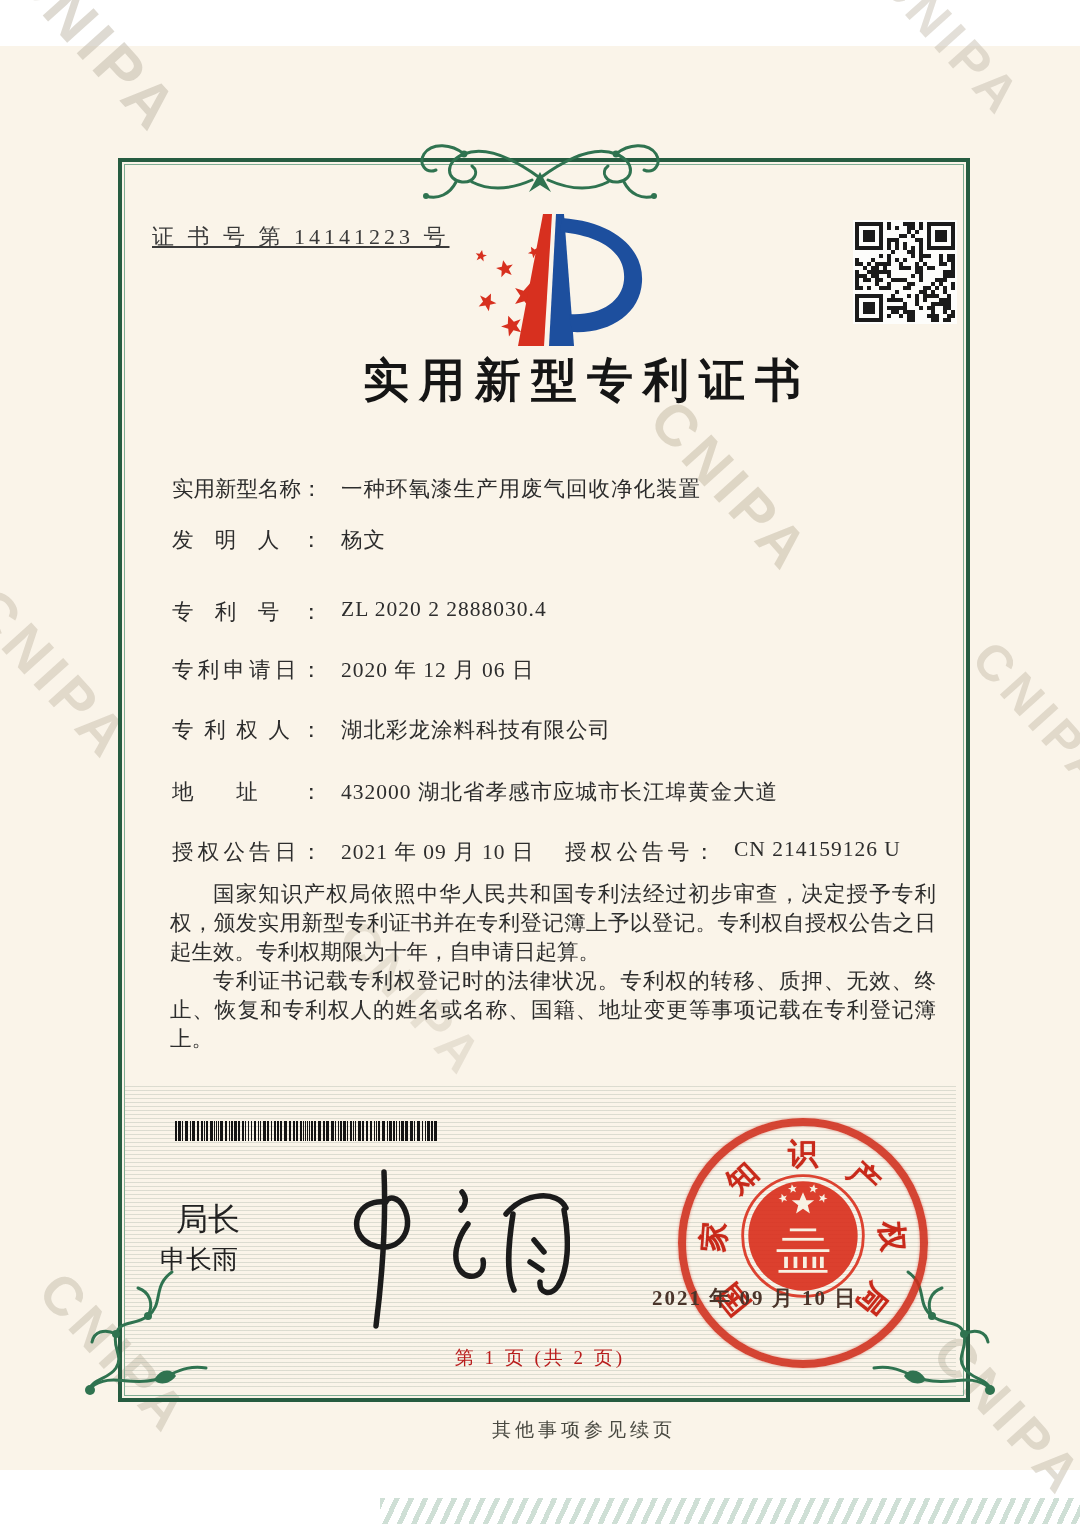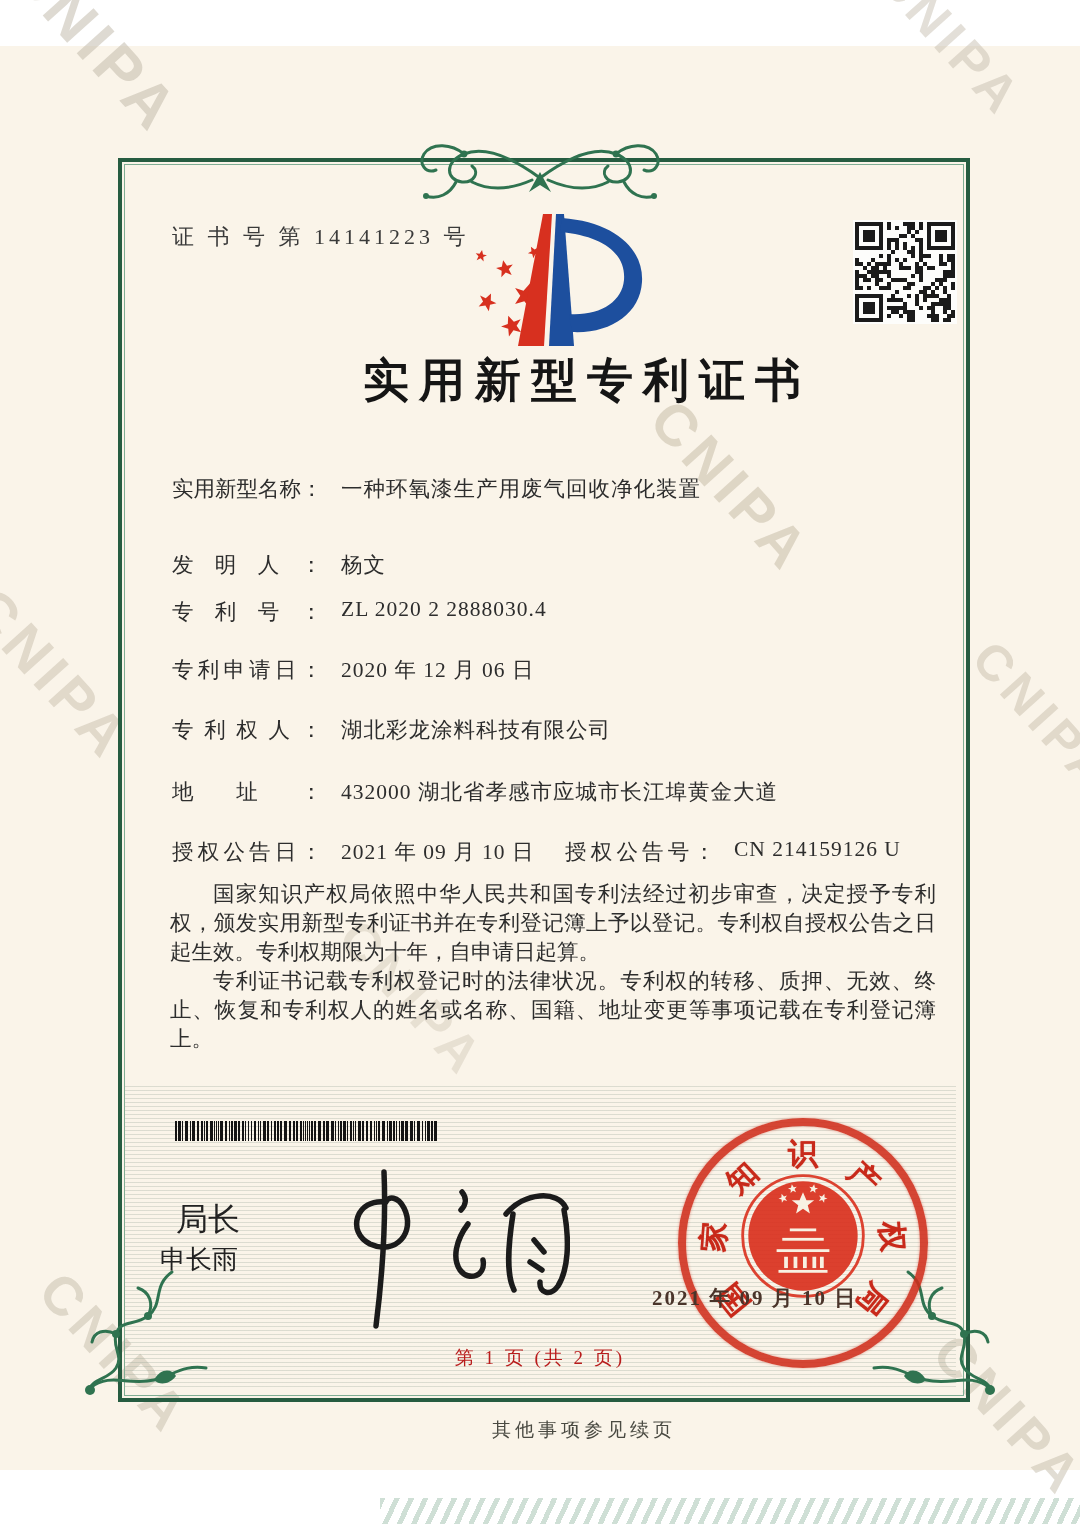--- a/index.html
+++ b/index.html
@@ -18,21 +18,21 @@
   .wm7{left:18px;top:1322px;font-size:54px;color:rgba(196,188,170,0.5);}
   .wm8{left:912px;top:1384px;font-size:54px;color:rgba(196,188,170,0.5);}
   
   #frame{position:absolute;left:118px;top:158px;width:844px;height:1236px;border:4px solid #265c41;}
   #frame::before{content:"";position:absolute;left:2px;top:2px;right:2px;bottom:2px;border:1px solid #7fae94;}
   #wave-zone{position:absolute;left:124px;top:1086px;width:832px;height:304px;
      background:repeating-linear-gradient(to bottom,rgba(148,164,150,0.30) 0px,rgba(148,164,150,0.30) 1px,rgba(255,255,255,0) 1px,rgba(255,255,255,0) 4px);}
   #bottom-strip{position:absolute;left:380px;top:1498px;width:700px;height:26px;
      background:repeating-linear-gradient(115deg,rgba(96,150,118,0.30) 0 5px,rgba(255,255,255,0) 5px 13px);}
   
-  #cert-no{position:absolute;left:172px;top:222px;font-size:22px;letter-spacing:4px;color:#3a3a3a;}
+  #cert-no{position:absolute;left:152px;top:222px;font-size:22px;letter-spacing:4px;color:#3a3a3a;text-decoration:underline;}
   #logo{position:absolute;left:448px;top:206px;}
   #qr{position:absolute;left:853px;top:220px;background:#fdfdfb;padding:2px;}
   #title{position:absolute;left:0;top:350px;width:1080px;text-align:center;font-size:46px;font-weight:bold;
          letter-spacing:10px;color:#151515;margin-left:47px;}
   
   .frow{position:absolute;left:172px;font-size:21.5px;white-space:nowrap;color:#2d2d2d;}
   .flabel{display:inline-block;width:150px;text-align:justify;text-align-last:justify;vertical-align:top;}
   .fvalue{margin-left:19px;letter-spacing:1px;}
   .g2{position:absolute;left:393px;top:0;white-space:nowrap;}
   
@@ -444,21 +444,21 @@
       <rect x="80" y="96" width="4" height="4" fill="#1b1b1b"></rect>
       <rect x="88" y="96" width="4" height="4" fill="#1b1b1b"></rect>
       <rect x="92" y="96" width="4" height="4" fill="#1b1b1b"></rect>
     </svg>
 
   <div id="title">实用新型专利证书</div>
 
   <div class="frow" style="top:474px;">
     <span class="flabel">实用新型名称：</span><span class="fvalue">一种环氧漆生产用废气回收净化装置</span>
   </div>
-  <div class="frow" style="top:550px;">
+  <div class="frow" style="top:525px;">
     <span class="flabel">发明人：</span><span class="fvalue">杨文</span>
   </div>
   <div class="frow" style="top:597px;">
     <span class="flabel">专利号：</span><span class="fvalue">ZL 2020 2 2888030.4</span>
   </div>
   <div class="frow" style="top:655px;">
     <span class="flabel">专利申请日：</span><span class="fvalue">2020 年 12 月 06 日</span>
   </div>
   <div class="frow" style="top:715px;">
     <span class="flabel">专利权人：</span><span class="fvalue">湖北彩龙涂料科技有限公司</span>

